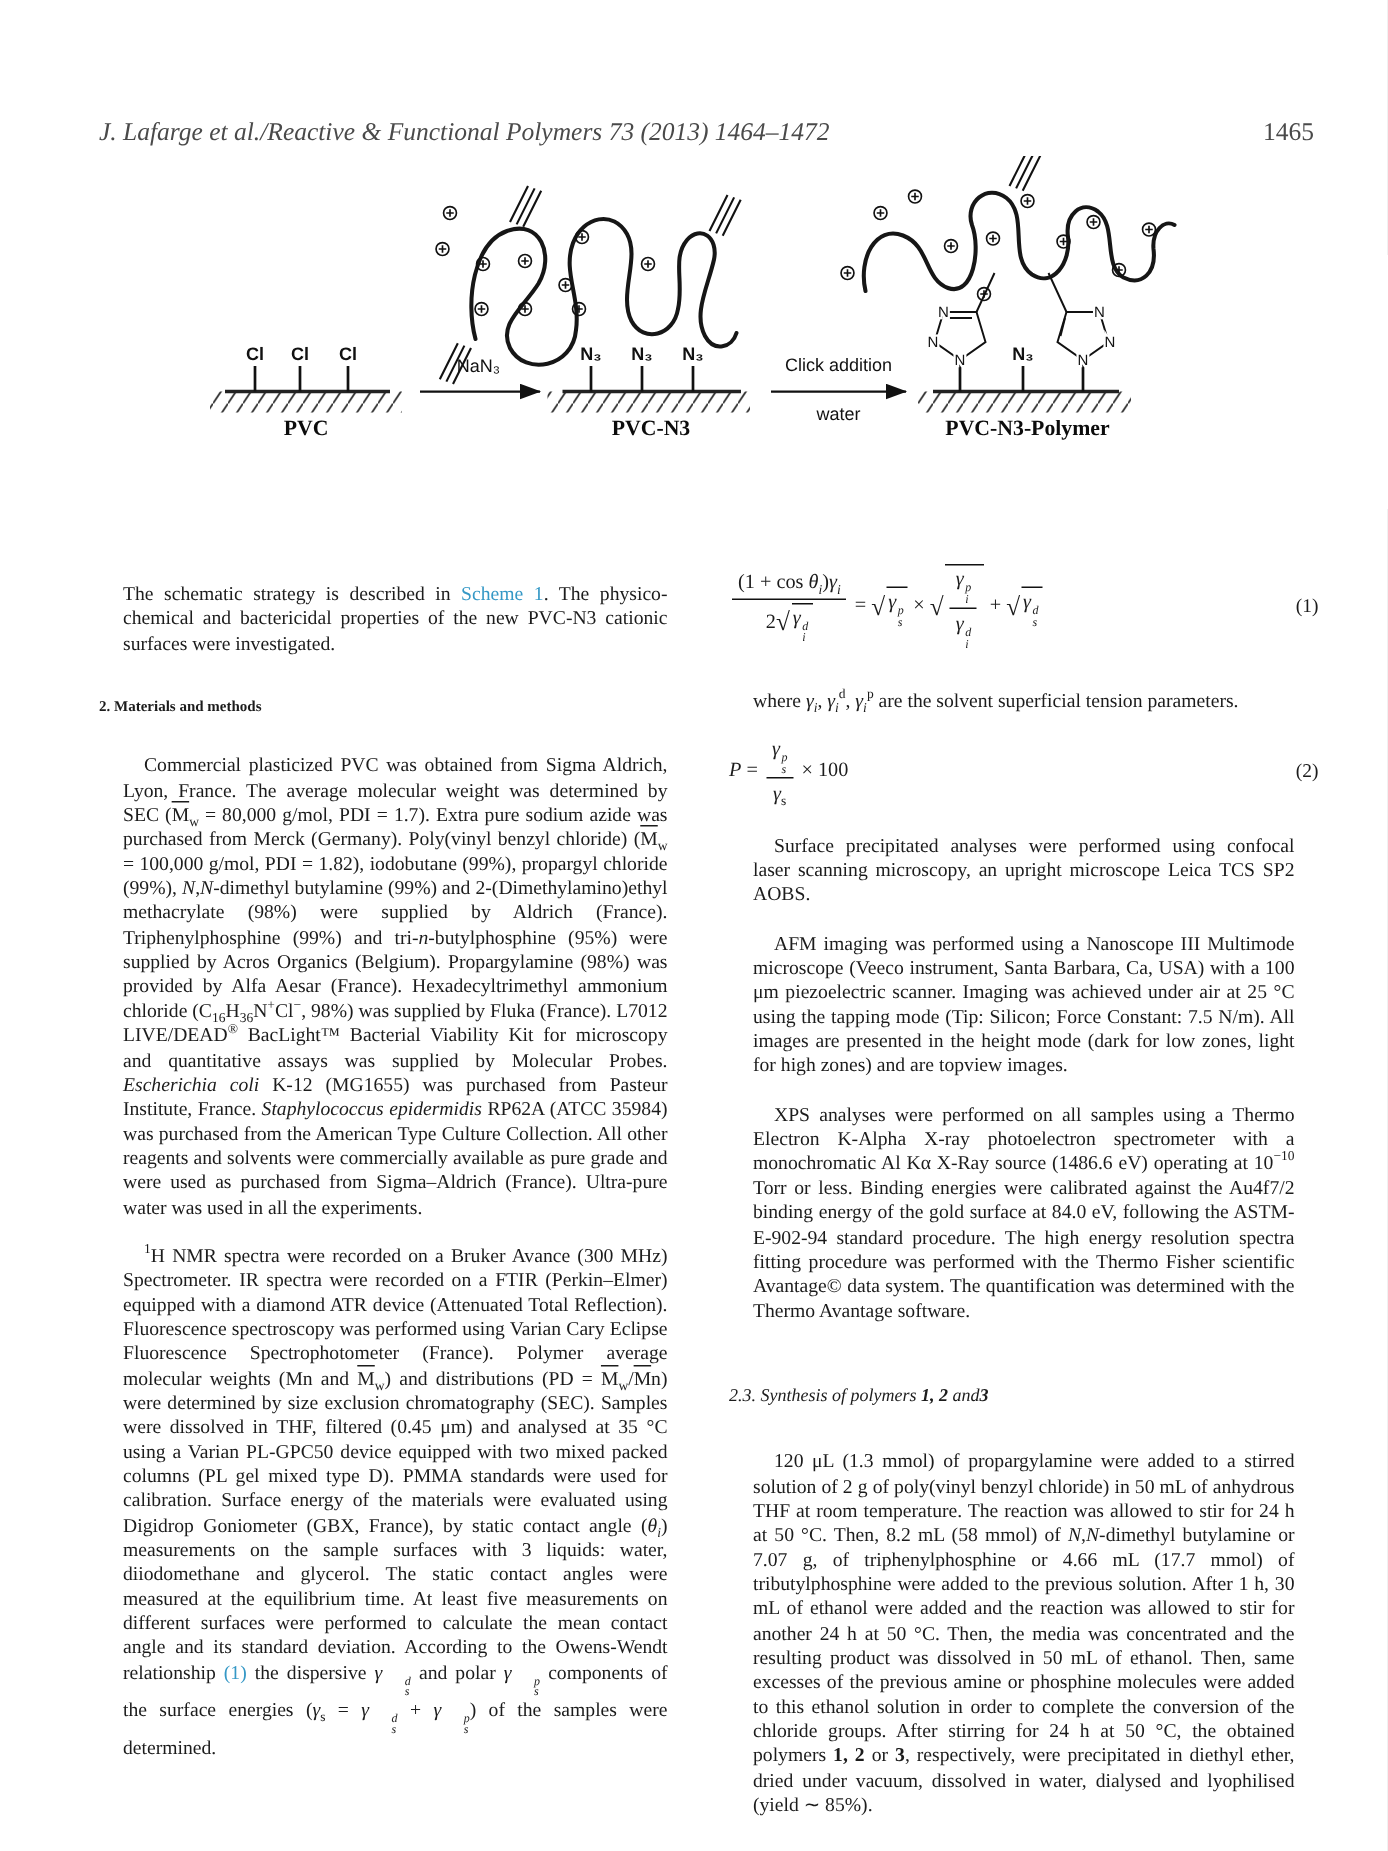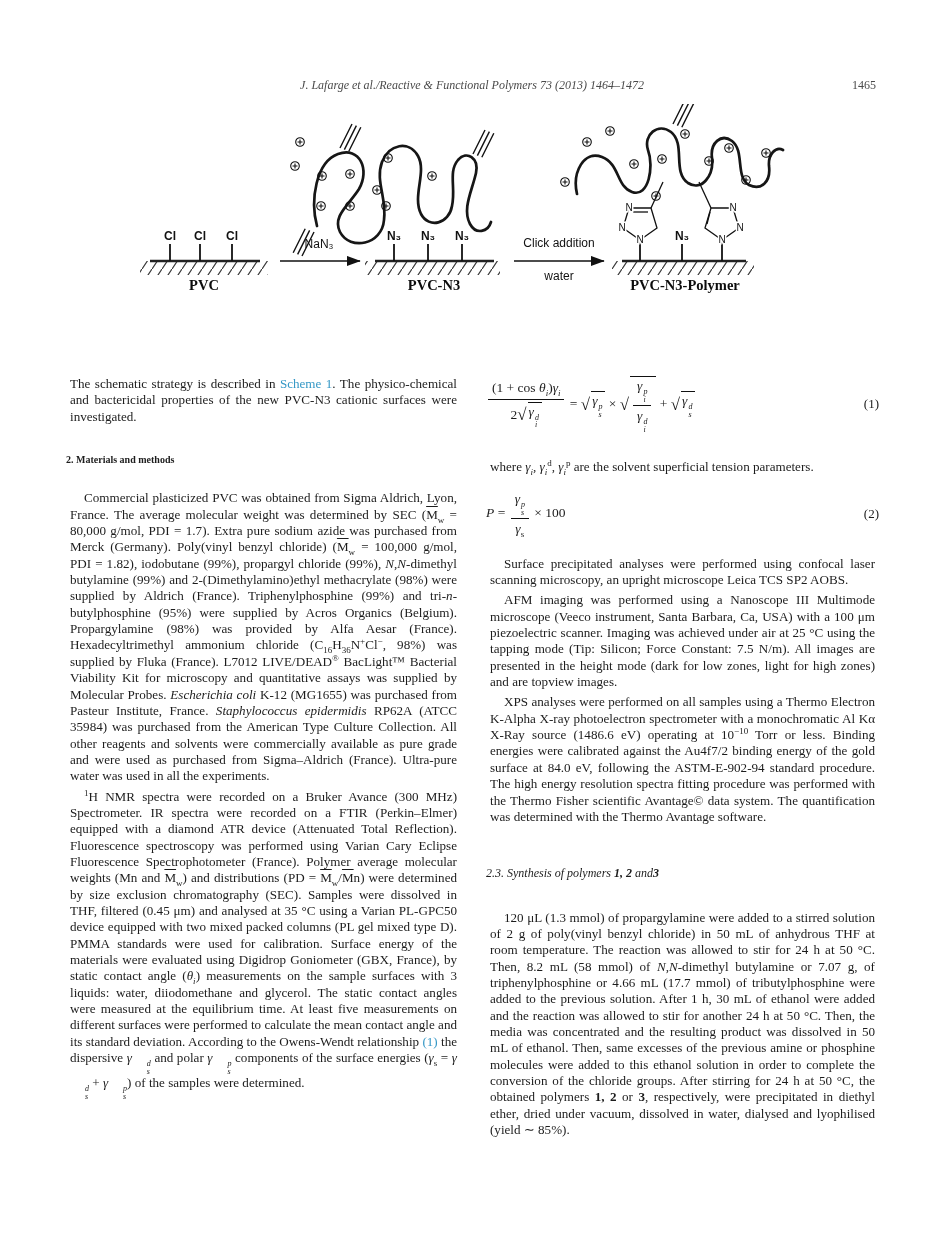--- a/index.html
+++ b/index.html
@@ -1,36 +1,36 @@
 <!DOCTYPE html>
 <html><head>
 <meta charset="utf-8">
 <style>
   html,body{margin:0;padding:0;background:#e8e8e8;}
   .page{position:relative;width:925px;height:1234px;background:#ffffff;overflow:hidden;
         font-family:"Liberation Serif",serif;color:#1c1c1c;}
   
-  .hdr{position:absolute;left:66px;top:78px;width:812px;text-align:center;
-       font-size:12px;font-style:italic;color:#4a4a4a;}
+  .hdr{position:absolute;left:66px;top:78px;width:812px;text-align:left;
+       font-size:17px;font-style:italic;color:#4a4a4a;}
   .hdr .pno{position:absolute;right:2px;top:0;font-style:normal;color:#4a4a4a;}
   
   .scheme{position:absolute;left:132px;top:104px;width:660px;height:212px;}
   .schemetext{font-family:"Liberation Sans",sans-serif;font-size:12px;fill:#111;}
   .atomlbl{font-family:"Liberation Sans",sans-serif;font-weight:bold;font-size:12px;fill:#111;}
   .ringN{font-family:"Liberation Sans",sans-serif;font-size:10px;fill:#111;
          paint-order:stroke;stroke:#ffffff;stroke-width:3px;}
   .sname{font-family:"Liberation Serif",serif;font-weight:bold;font-size:14.5px;fill:#0c0c0c;}
   .caption{position:absolute;left:162px;top:312px;width:600px;text-align:center;
            font-size:11.3px;color:#222;}
   .caption b{font-weight:bold;}
   
   .col{position:absolute;top:372px;font-size:13.1px;line-height:16.35px;text-align:justify;}
   .col-left{left:66px;width:395px;}
   .col-right{left:486px;width:393px;}
-  p{margin:4px;}
+  p{margin:16px;}
   .ind{text-indent:14px;}
   h3.sec{font-size:10px;font-weight:bold;margin:27px 0 22px 0;text-align:left;}
   h4.sub{font-size:13.1px;font-weight:normal;font-style:italic;margin:0 0 25px 0;text-align:left;}
   h4.sub2{font-size:13.1px;font-weight:normal;font-style:italic;margin:13px 0 24px 0;text-align:left;}
   h4.sub3{font-size:12px;font-weight:normal;font-style:italic;margin:40px 0 28px 0;text-align:left;}
   .lnk{color:#3598c6;text-decoration:none;cursor:pointer;}
   .ol{text-decoration:overline;}
   sup,sub{font-size:9px;line-height:0;}
   
   .eq{display:flex;justify-content:space-between;align-items:center;font-size:13.5px;

